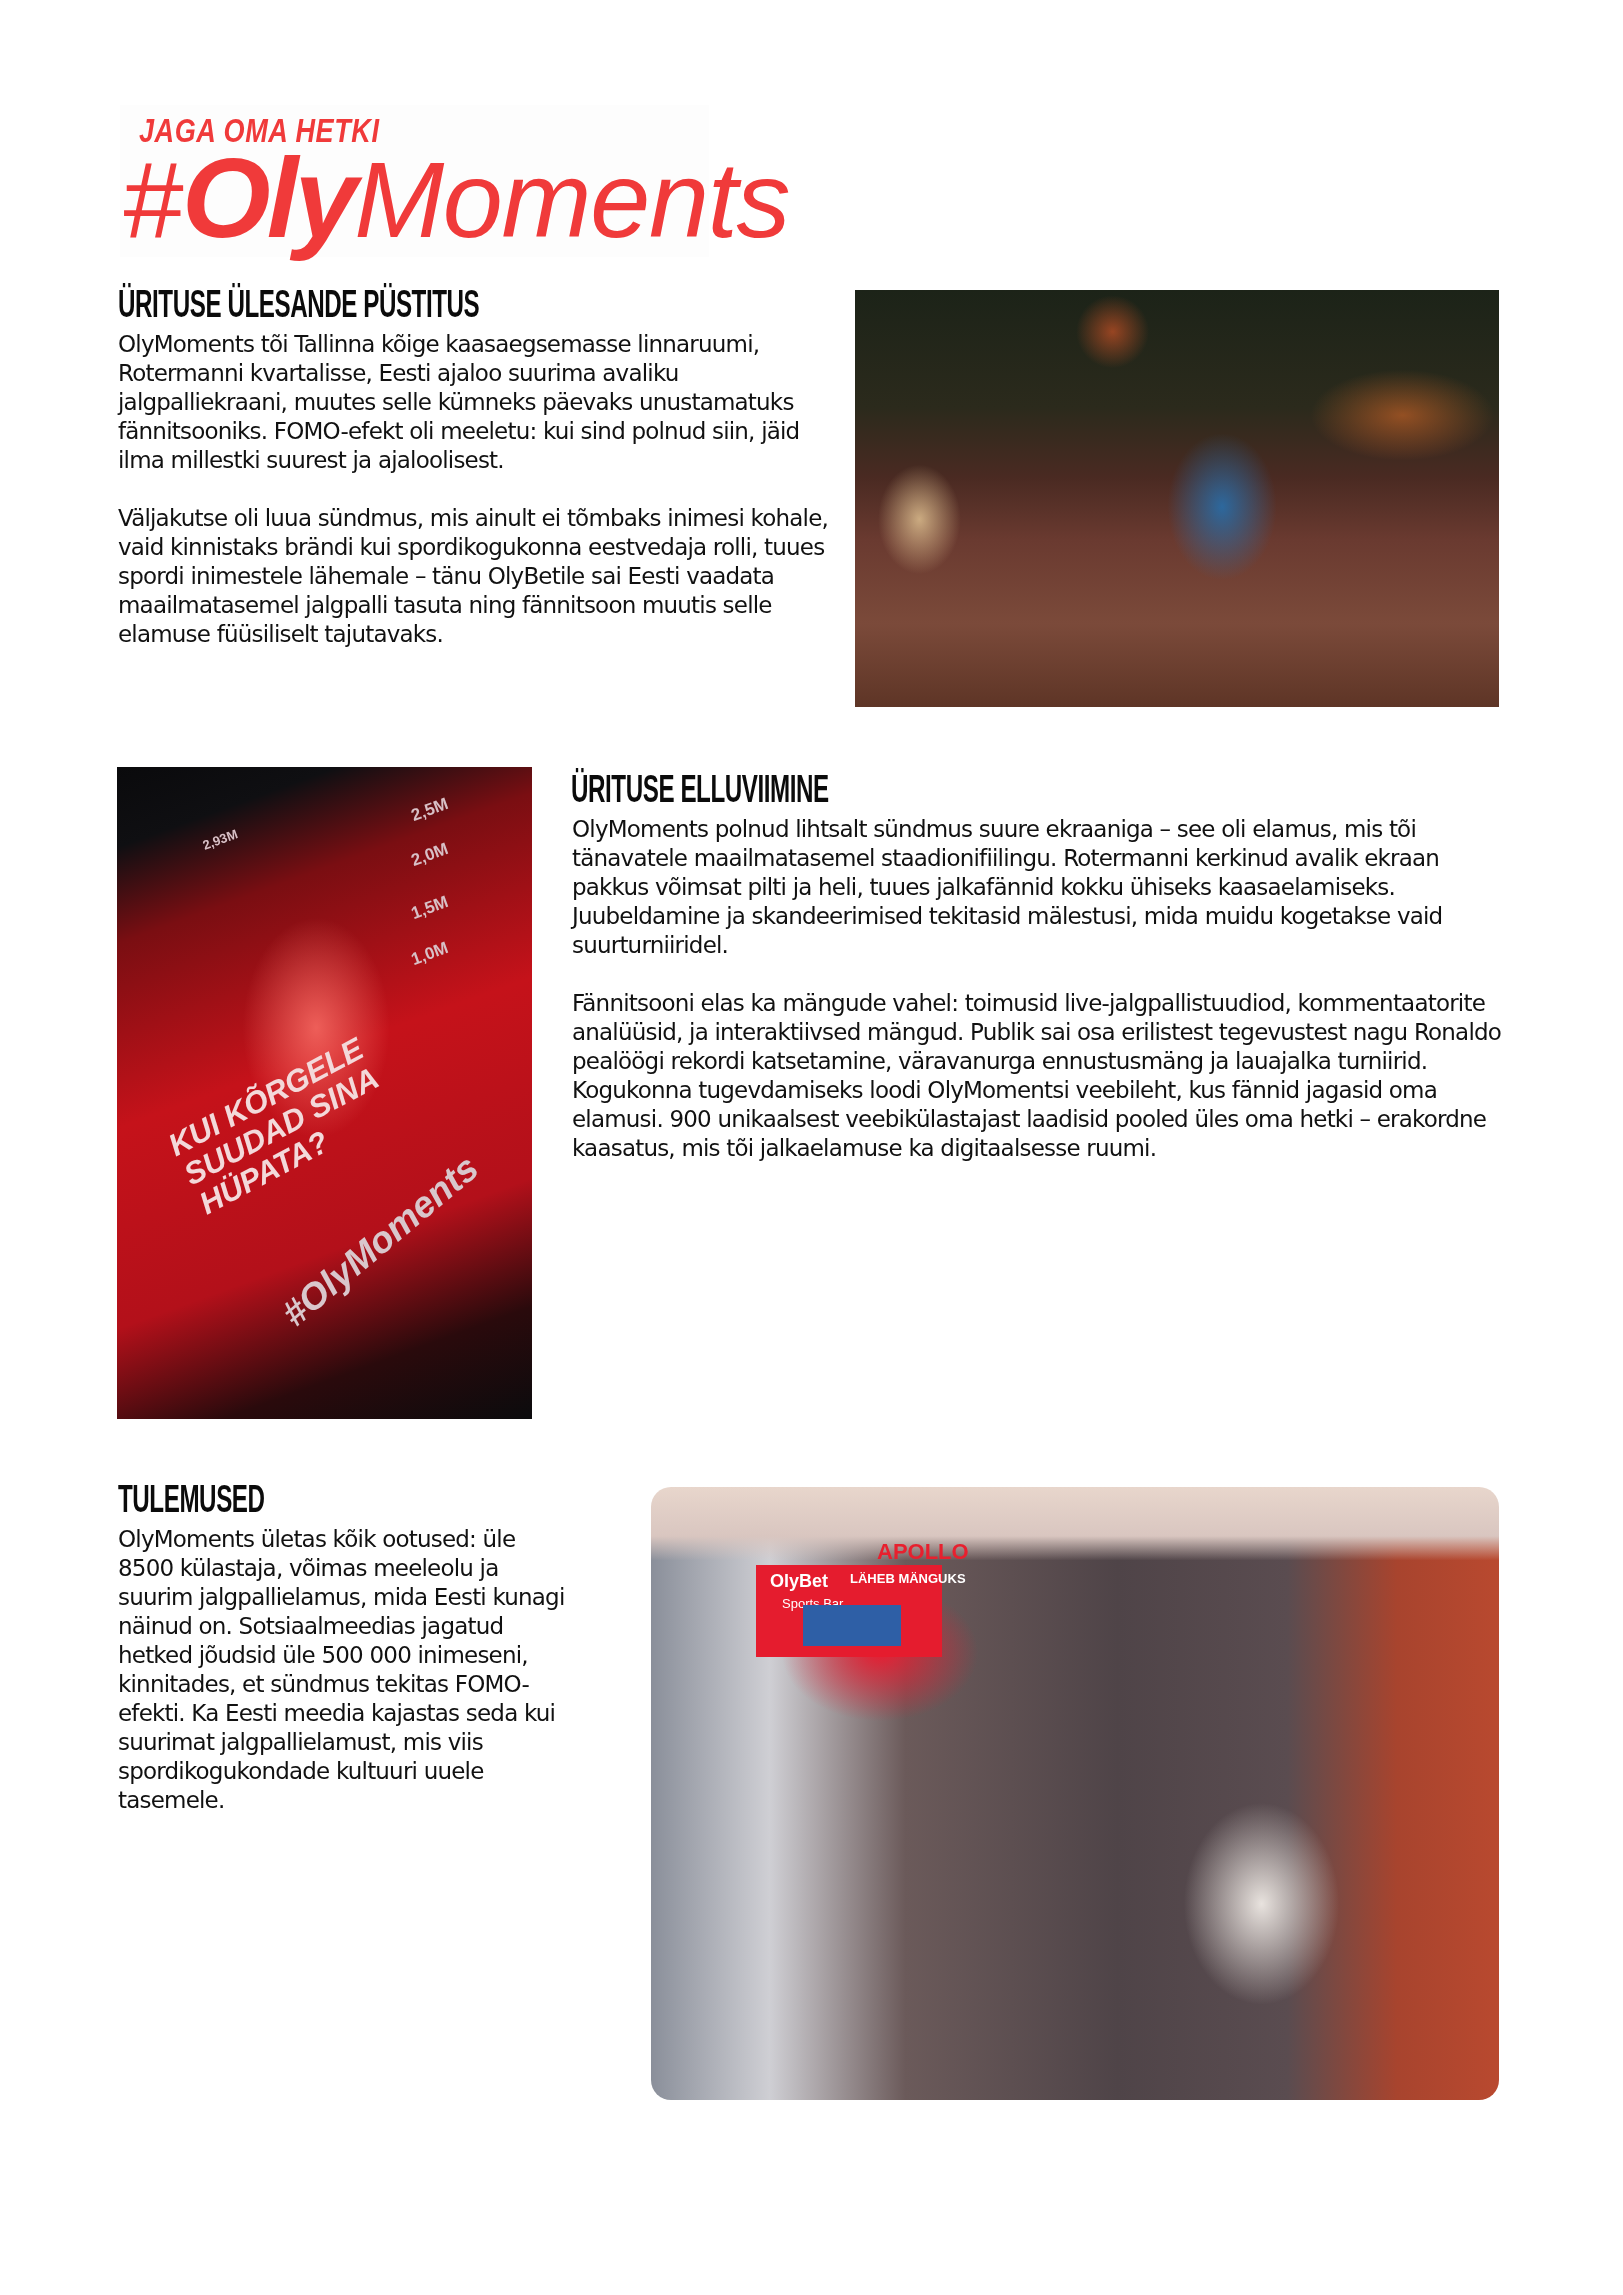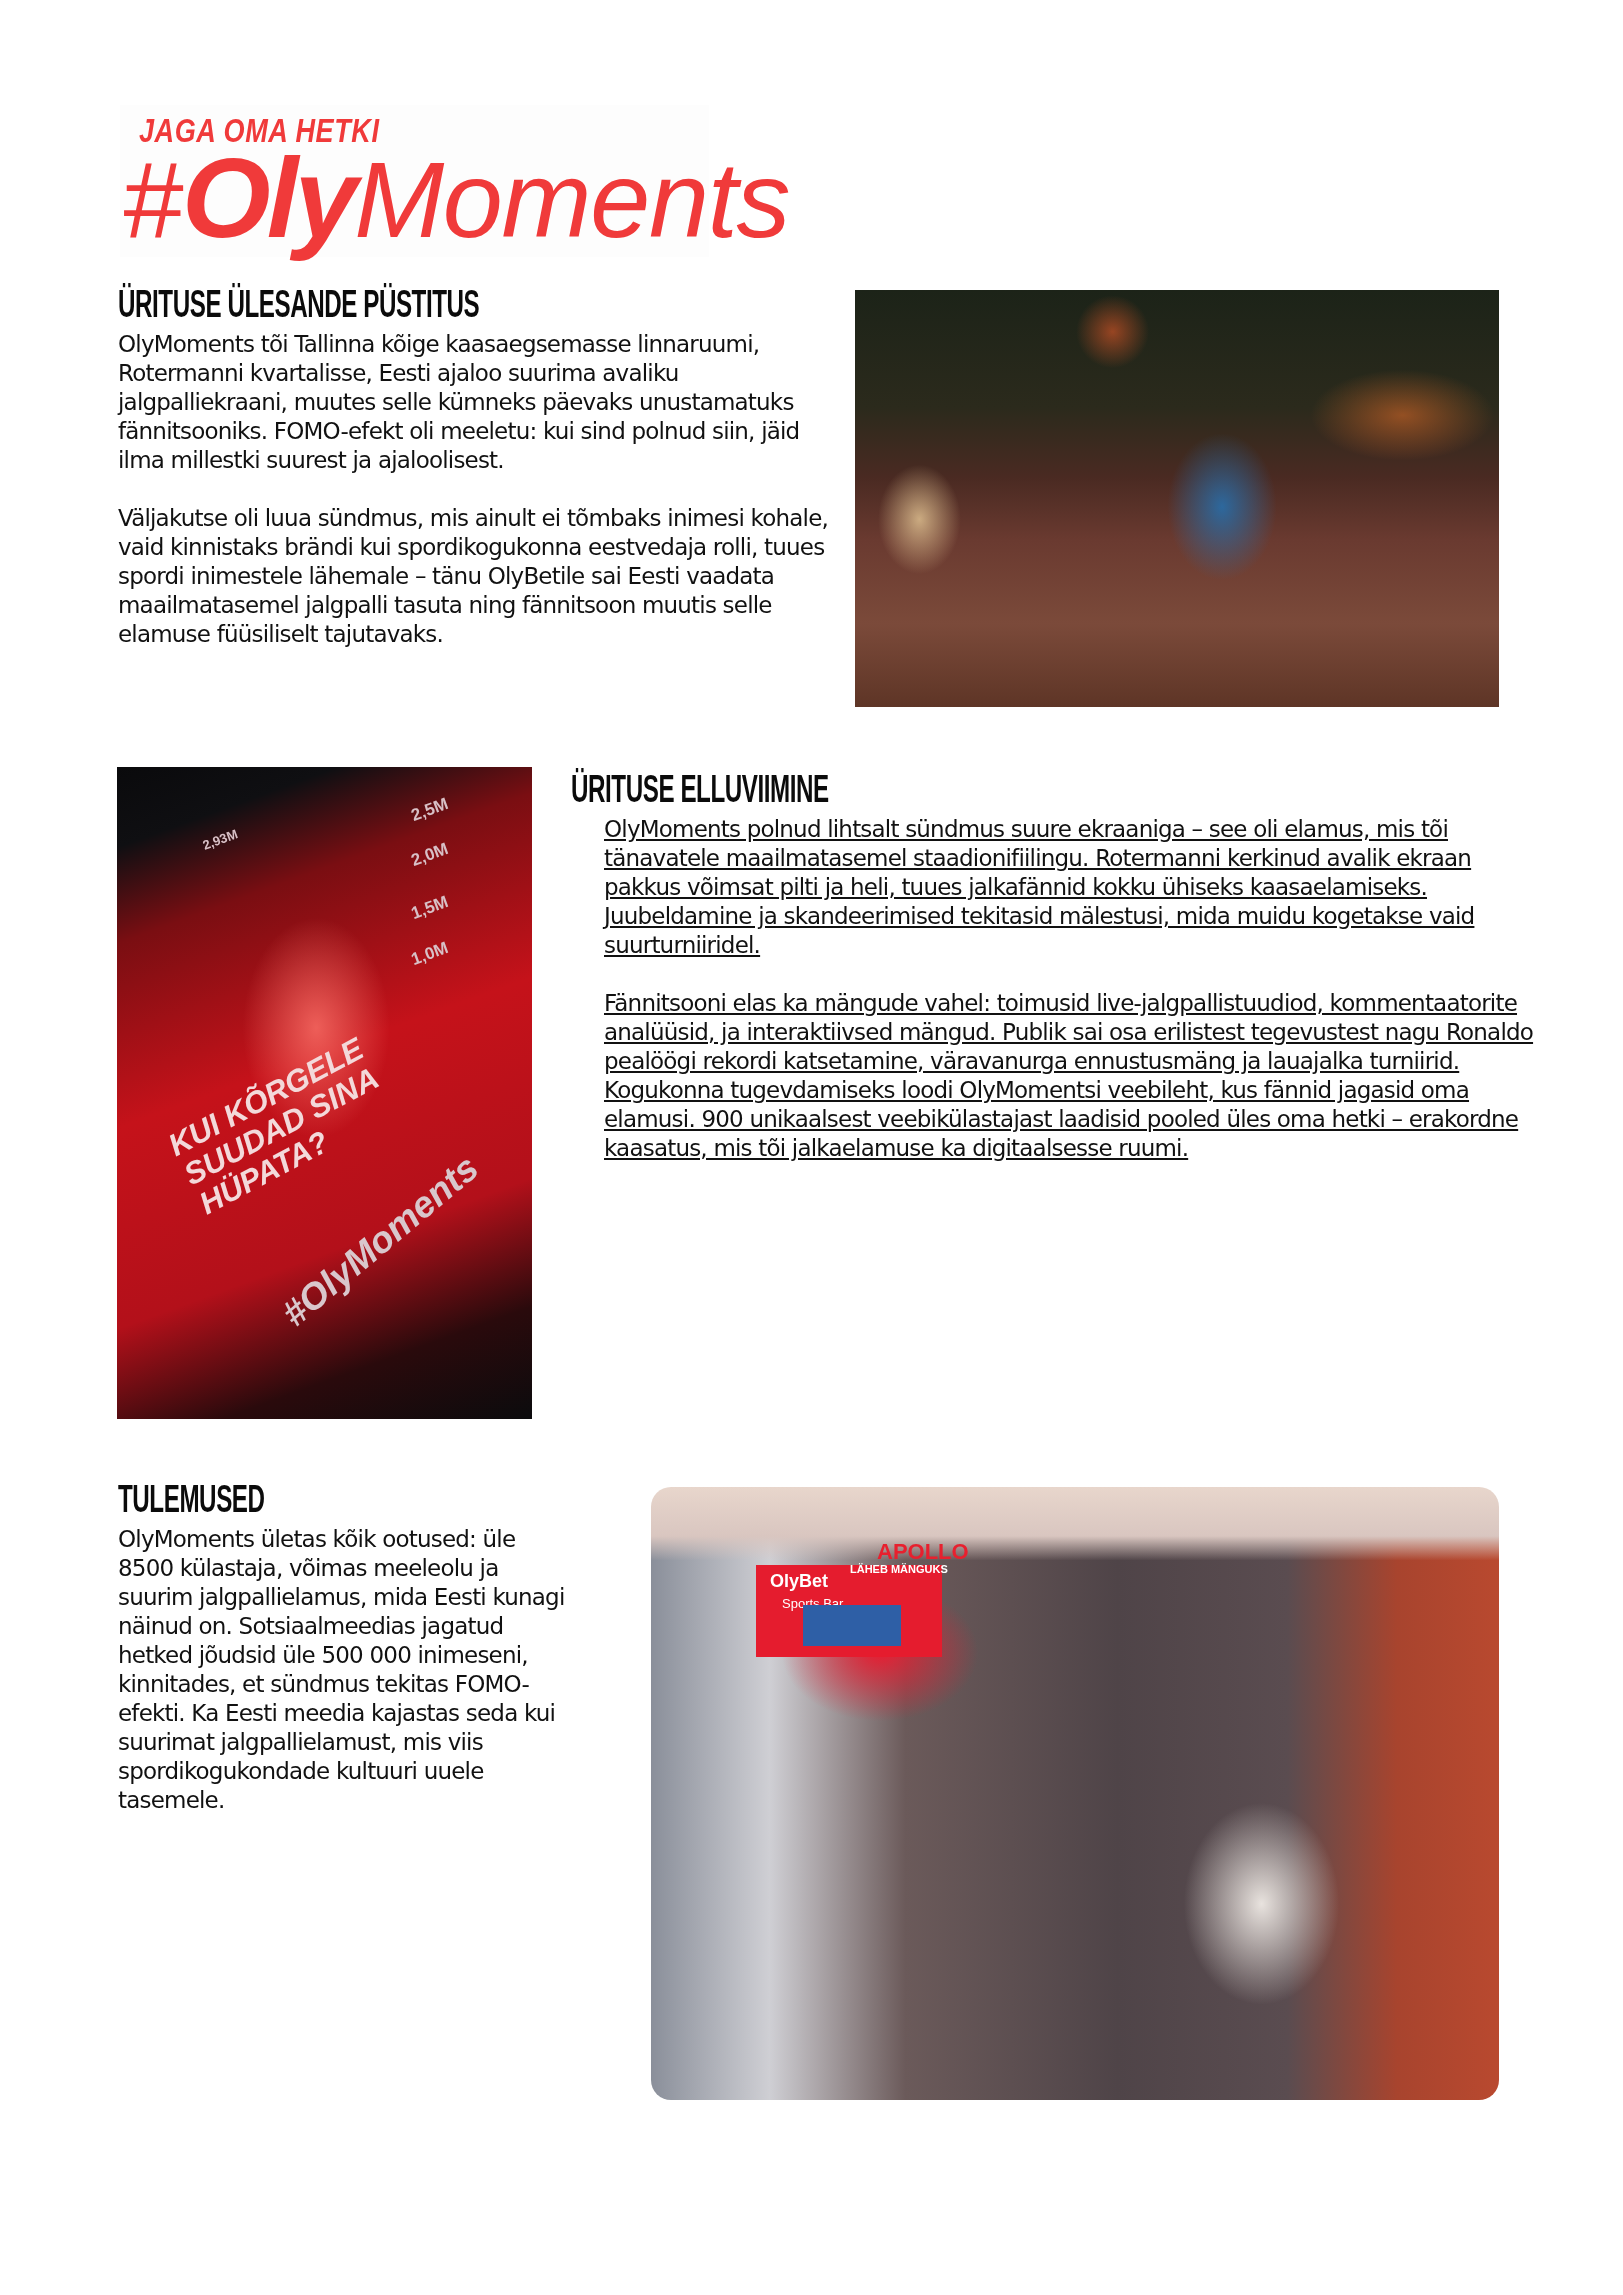--- a/index.html
+++ b/index.html
@@ -131,31 +131,31 @@
   <div class="photo-label" style="left:46px; top:366px; font-size:31px; font-style:italic; color:#f3d9da; transform:rotate(-28deg); transform-origin:left top; width:249px; white-space:normal; line-height:33px;">KUI KÕRGELE SUUDAD SINA HÜPATA?</div>
   <div class="photo-label" style="left:294px; top:33px; font-size:17px; color:#d8c0c6; transform:rotate(-20deg);">2,5M</div>
   <div class="photo-label" style="left:294px; top:78px; font-size:17px; color:#d8c0c6; transform:rotate(-20deg);">2,0M</div>
   <div class="photo-label" style="left:294px; top:131px; font-size:17px; color:#d8c0c6; transform:rotate(-20deg);">1,5M</div>
   <div class="photo-label" style="left:294px; top:177px; font-size:17px; color:#d8c0c6; transform:rotate(-20deg);">1,0M</div>
   <div class="photo-label" style="left:85px; top:65px; font-size:13px; color:#d8c0c6; transform:rotate(-20deg);">2,93M</div>
   <div class="photo-label" style="left:157px; top:536px; font-size:37px; font-style:italic; color:#d9c7cc; transform:rotate(-40deg); transform-origin:left top;">#OlyMoments</div>
 </div>
 
 <div class="abs heading" style="left:571px; top:769px;">ÜRITUSE ELLUVIIMINE</div>
-<div class="abs body-text" style="left:604px; top:815px; width:942px;text-decoration:underline;">
+<div class="abs body-text" style="left:572px; top:815px; width:942px;">
   <p>OlyMoments polnud lihtsalt sündmus suure ekraaniga – see oli elamus, mis tõi tänavatele maailmatasemel staadionifiilingu. Rotermanni kerkinud avalik ekraan pakkus võimsat pilti ja heli, tuues jalkafännid kokku ühiseks kaasaelamiseks. Juubeldamine ja skandeerimised tekitasid mälestusi, mida muidu kogetakse vaid suurturniiridel.</p>
   <p>Fännitsooni elas ka mängude vahel: toimusid live-jalgpallistuudiod, kommentaatorite analüüsid, ja interaktiivsed mängud. Publik sai osa erilistest tegevustest nagu Ronaldo pealöögi rekordi katsetamine, väravanurga ennustusmäng ja lauajalka turniirid. Kogukonna tugevdamiseks loodi OlyMomentsi veebileht, kus fännid jagasid oma elamusi. 900 unikaalsest veebikülastajast laadisid pooled üles oma hetki – erakordne kaasatus, mis tõi jalkaelamuse ka digitaalsesse ruumi.</p>
 </div>
 
 <div class="abs heading" style="left:118px; top:1479px;">TULEMUSED</div>
 <div class="abs body-text" style="left:118px; top:1525px; width:451px;">
   <p>OlyMoments ületas kõik ootused: üle 8500 külastaja, võimas meeleolu ja suurim jalgpallielamus, mida Eesti kunagi näinud on. Sotsiaalmeedias jagatud hetked jõudsid üle 500 000 inimeseni, kinnitades, et sündmus tekitas FOMO-efekti. Ka Eesti meedia kajastas seda kui suurimat jalgpallielamust, mis viis spordikogukondade kultuuri uuele tasemele.</p>
 </div>
 
 <div class="abs photo photo-square">
   <div class="photo-label" style="left:226px; top:52px; font-size:22px; color:#e8202e;">APOLLO</div>
   <div class="screen-box"></div>
   <div class="photo-label" style="left:119px; top:84px; font-size:18px; color:#ffffff;">OlyBet</div>
   <div class="photo-label" style="left:131px; top:109px; font-size:13px; font-weight:normal; color:#ffffff;">Sports Bar</div>
-  <div class="photo-label" style="left:199px; top:76px; font-size:11px; color:#ffffff;">LÄHEB MÄNGUKS</div>
+  <div class="photo-label" style="left:199px; top:84px; font-size:13px; color:#ffffff;">LÄHEB MÄNGUKS</div>
   <div class="screen-inner"></div>
 </div>
 
 
 </body></html>

